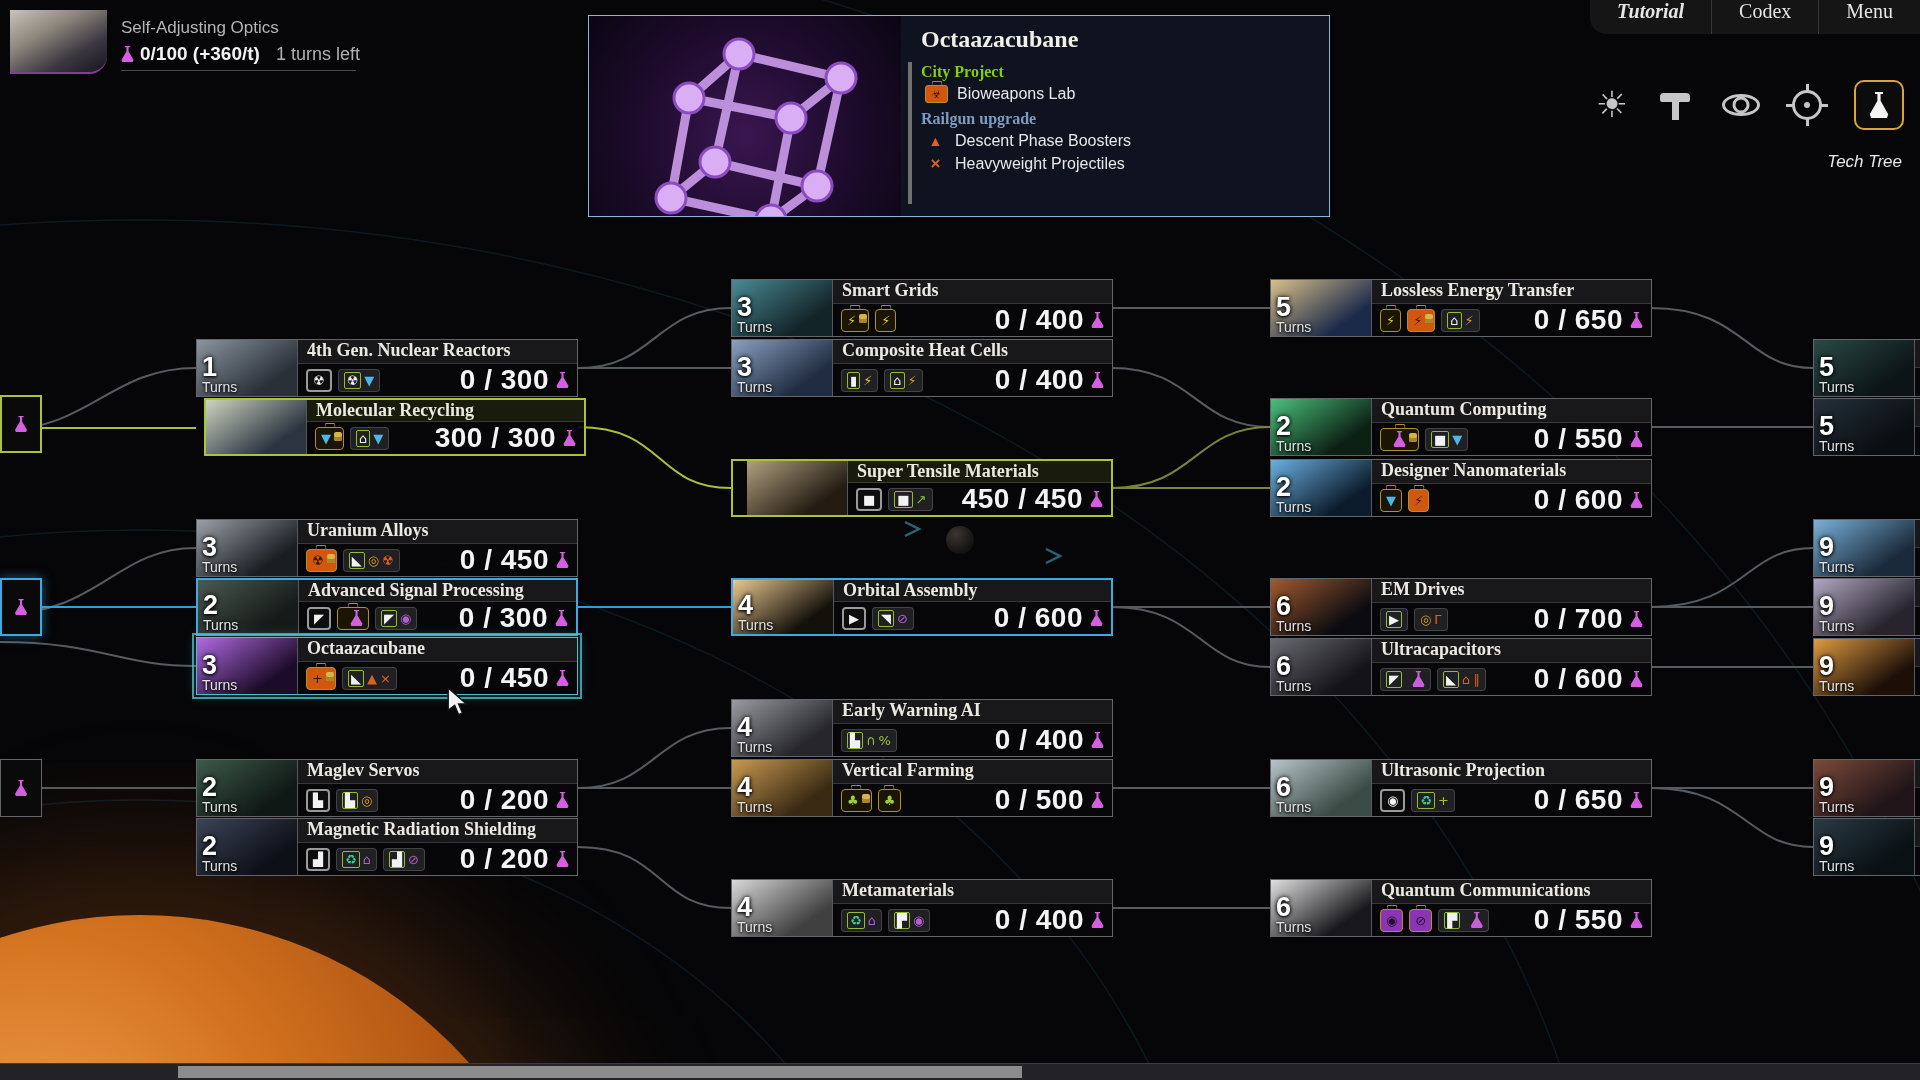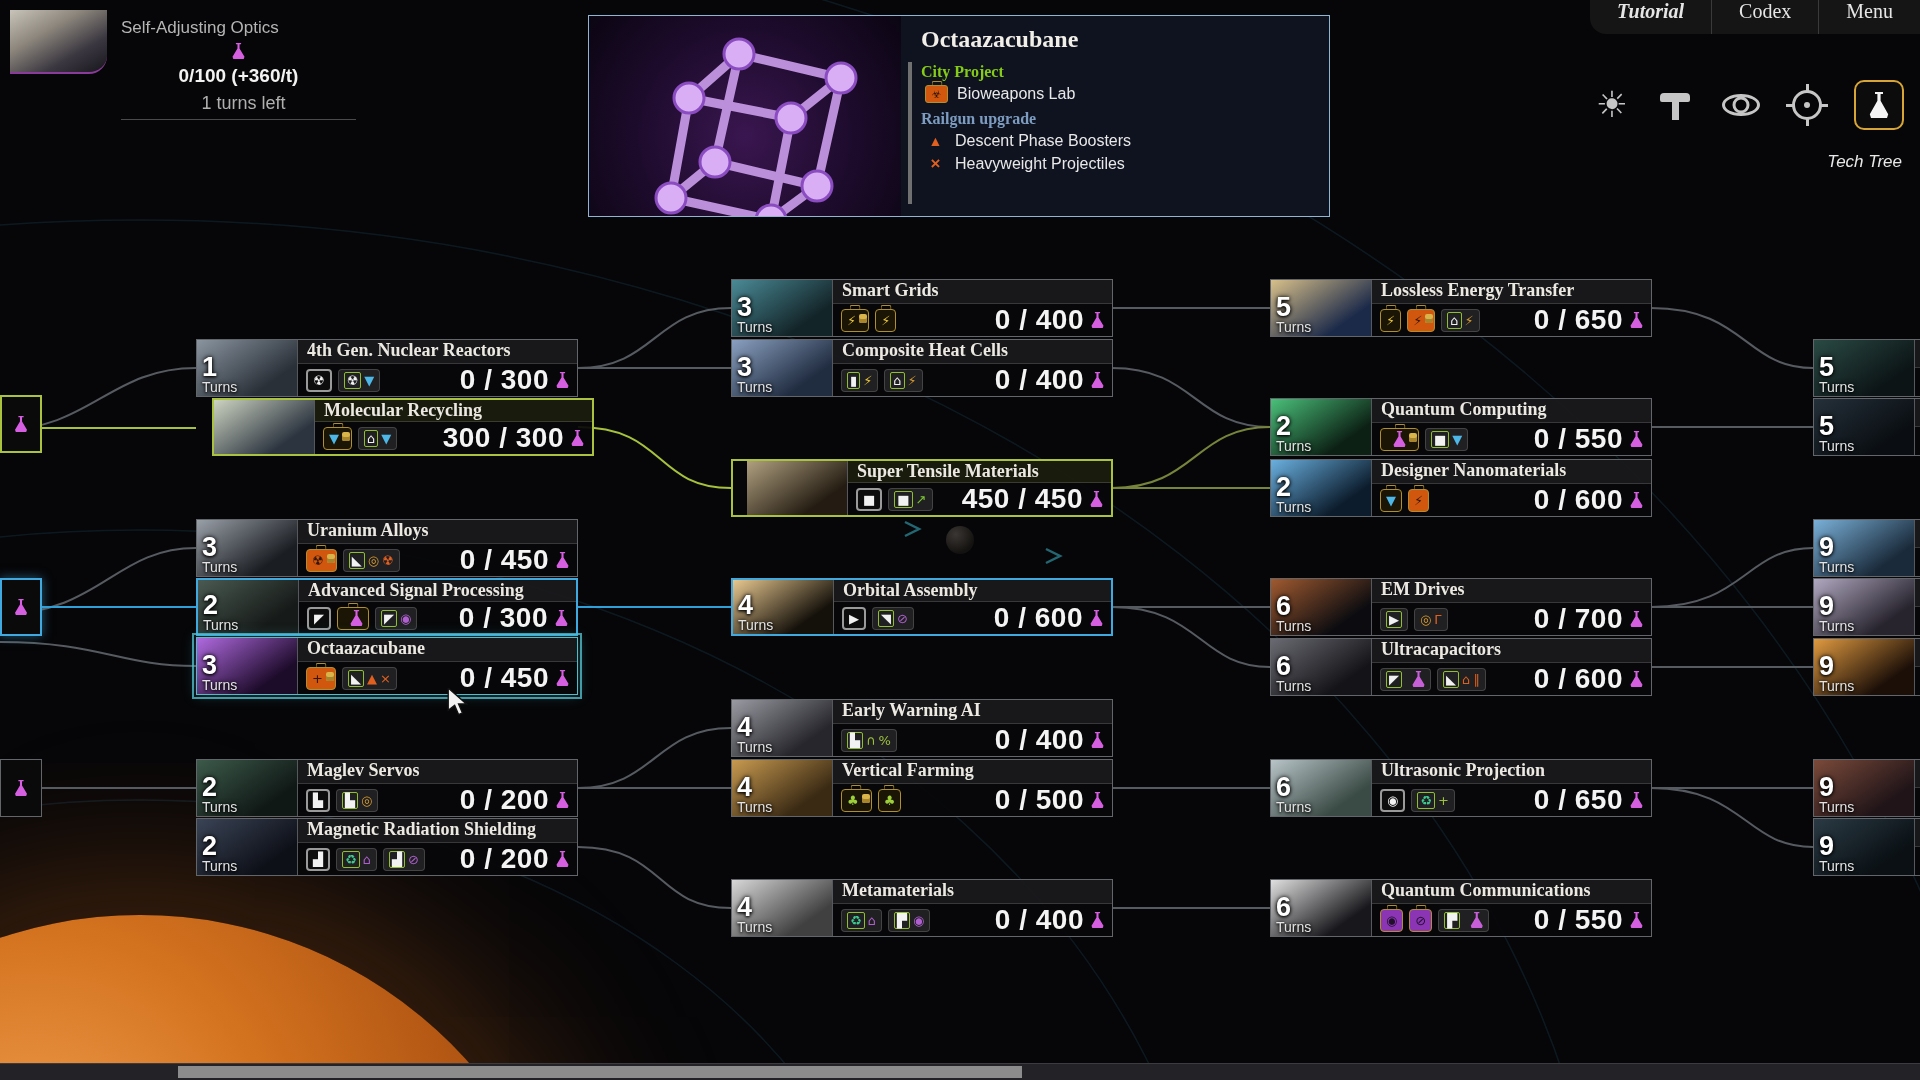--- a/index.html
+++ b/index.html
@@ -10,21 +10,21 @@
   .sun{position:absolute;left:-300px;top:915px;width:880px;height:880px;border-radius:50%;
        background:radial-gradient(circle at 38% 30%,#f0a050 0%,#d4731f 30%,#a84e10 60%,#68300a 85%,#3a1c06 100%);
        box-shadow:0 0 160px 45px rgba(220,110,30,.28);}
   .planet{position:absolute;left:946px;top:526px;width:28px;height:28px;border-radius:50%;
        background:radial-gradient(circle at 35% 30%,#3a3633,#141210 70%);}
   
   #hud{position:absolute;left:10px;top:10px;display:flex;gap:14px;z-index:30;}
   .hud-thumb{width:97px;height:62px;border-radius:0 0 18px 0;border-bottom:2px solid #8a3a9a;
        background:linear-gradient(150deg,#c9c4ba 0%,#8d877d 35%,#3a3740 70%,#17151c 100%);}
   .hud-title{font-size:17px;color:#b5b5b5;margin-top:8px;}
-  .hud-line{display:flex;align-items:center;gap:6px;margin-top:5px;flex-direction:column;}
+  .hud-line{display:flex;align-items:center;gap:6px;margin-top:5px;}
   .hud-progress{font-weight:700;font-size:19px;color:#f2f2f2;}
   .hud-turnsleft{font-size:18px;color:#b0b0b0;margin-left:10px;}
   .hud-rule{height:1px;background:#4a4a4a;width:235px;margin-top:5px;}
   
   .flask{display:inline-block;width:13px;height:16px;background:var(--c,#d55fe0);
      clip-path:polygon(30% 0,70% 0,70% 8%,58% 8%,58% 34%,96% 86%,90% 100%,10% 100%,4% 86%,42% 34%,42% 8%,30% 8%);}
   
   #detail{position:absolute;left:588px;top:15px;width:742px;height:202px;display:flex;z-index:25;
       background:#0f1320;border:1px solid #8fb4d4;box-sizing:border-box;}
   .dp-img{width:312px;flex:0 0 312px;position:relative;overflow:hidden;
@@ -178,21 +178,21 @@
             </span>
             <span class="grp plain">
               <span class="ic fgreen" style="color: rgb(242, 242, 242);">☢</span>
               <span class="ic" style="color: rgb(77, 184, 232);">▼</span>
             </span>
             <span class="cost">0 / 300</span>
             <span class="flask" style="--c: #d55fe0;"></span>
           </div>
         </div>
       </div>
-      <div class="node done" style="left: 212px; top: 398px; justify-content: space-between;">
+      <div class="node done" style="left: 204px; top: 398px; justify-content: space-between;">
         <div class="thumb" style="background: linear-gradient(145deg, rgb(205, 212, 194) 0%, rgb(44, 52, 64) 75%);"></div>
         <div class="nbody">
           <div class="ttl">Molecular Recycling</div>
           <div class="nrow">
             <span class="grp gold locked">
               <span class="ic" style="color: rgb(77, 184, 232);">▼</span>
               <span class="lock"></span>
             </span>
             <span class="grp plain">
               <span class="ic fgreen" style="color: rgb(242, 242, 242);">⌂</span>

